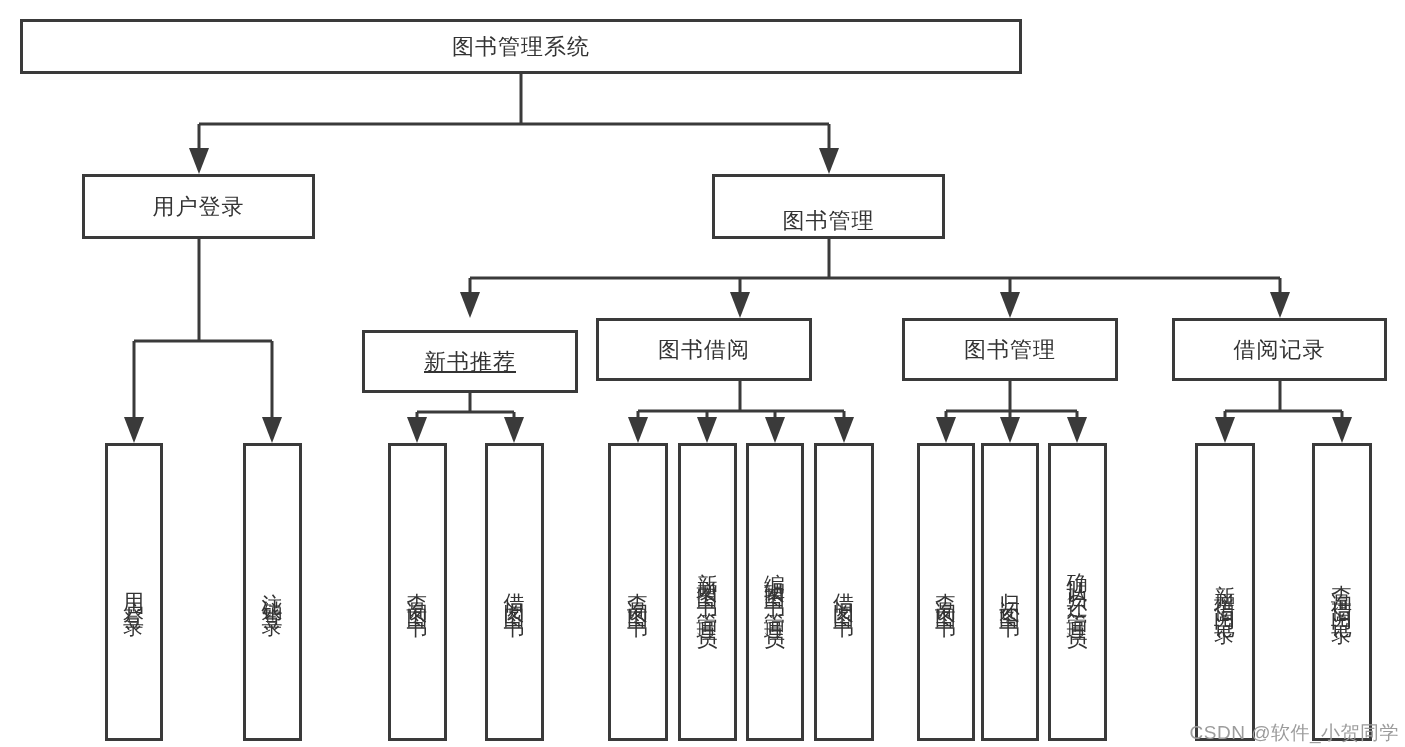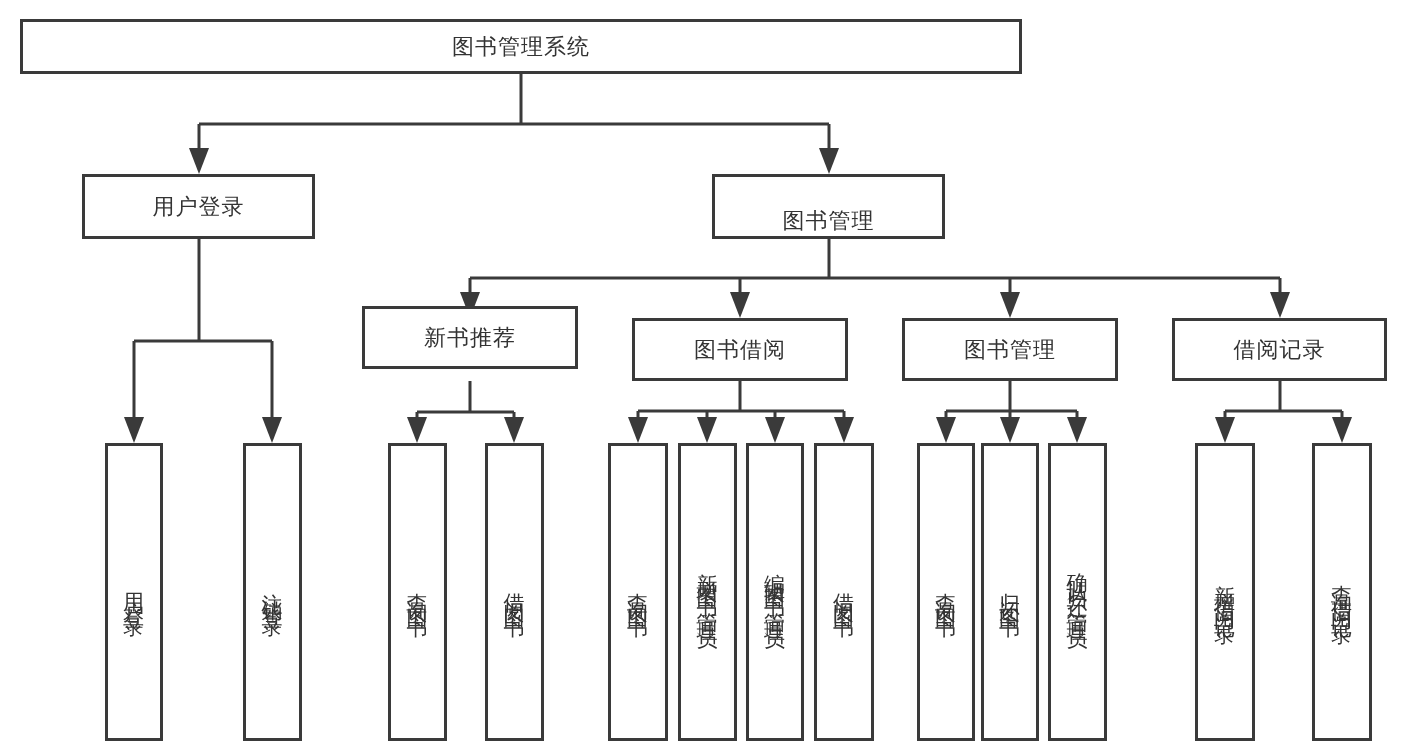--- a/index.html
+++ b/index.html
@@ -88,24 +88,24 @@
   <div id="nodes">
       <div class="node horizontal" style="left: 20px; top: 13px; width: 1002px; height: 55px; border-color: rgb(58, 58, 58);">
         <span style="color: rgb(51, 51, 51);">图书管理系统</span>
       </div>
       <div class="node horizontal" style="left: 82px; top: 168px; width: 233px; height: 65px; border-color: rgb(58, 58, 58);">
         <span style="color: rgb(51, 51, 51);">用户登录</span>
       </div>
       <div class="node horizontal" style="left: 712px; top: 168px; width: 233px; height: 65px; border-color: rgb(58, 58, 58); align-items: flex-end;">
         <span style="color: rgb(51, 51, 51);">图书管理</span>
       </div>
-      <div class="node horizontal" style="left: 362px; top: 300px; width: 216px; height: 63px; border-color: rgb(58, 58, 58);">
+      <div class="node horizontal" style="left: 362px; top: 324px; width: 216px; height: 63px; border-color: rgb(58, 58, 58); text-decoration: underline;">
         <span style="color: rgb(51, 51, 51);">新书推荐</span>
       </div>
-      <div class="node horizontal" style="left: 632px; top: 312px; width: 216px; height: 63px; border-color: rgb(58, 58, 58);">
+      <div class="node horizontal" style="left: 596px; top: 312px; width: 216px; height: 63px; border-color: rgb(58, 58, 58);">
         <span style="color: rgb(51, 51, 51);">图书借阅</span>
       </div>
       <div class="node horizontal" style="left: 902px; top: 312px; width: 216px; height: 63px; border-color: rgb(58, 58, 58);">
         <span style="color: rgb(51, 51, 51);">图书管理</span>
       </div>
       <div class="node horizontal" style="left: 1172px; top: 312px; width: 215px; height: 63px; border-color: rgb(58, 58, 58);">
         <span style="color: rgb(51, 51, 51);">借阅记录</span>
       </div>
       <div class="node vertical" style="left: 105px; top: 437px; width: 58px; height: 298px; border-color: rgb(58, 58, 58);">
         <span style="color: rgb(51, 51, 51);">用户登录</span>
@@ -140,13 +140,14 @@
       <div class="node vertical" style="left: 1048px; top: 437px; width: 59px; height: 298px; border-color: rgb(58, 58, 58);">
         <span style="color: rgb(51, 51, 51);">确认归还（管理员）</span>
       </div>
       <div class="node vertical" style="left: 1195px; top: 437px; width: 60px; height: 298px; border-color: rgb(58, 58, 58);">
         <span style="color: rgb(51, 51, 51);">新增借阅记录</span>
       </div>
       <div class="node vertical" style="left: 1312px; top: 437px; width: 60px; height: 298px; border-color: rgb(58, 58, 58);">
         <span style="color: rgb(51, 51, 51);">查询借阅记录</span>
       </div>
     </div>
+  <div class="watermark" style="color: rgb(156, 156, 156);">CSDN @软件_小贺同学</div>
 </div>
 
 </body></html>

